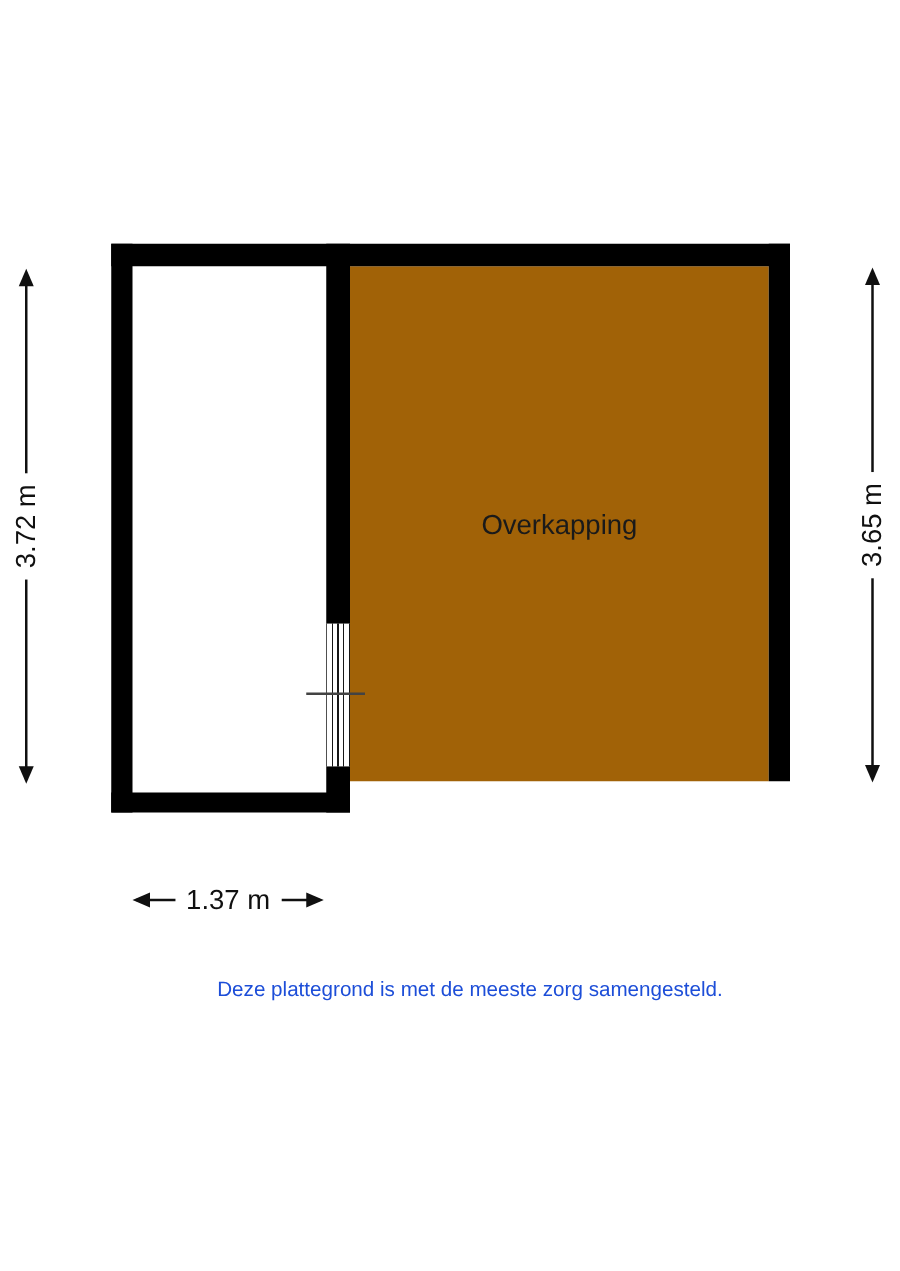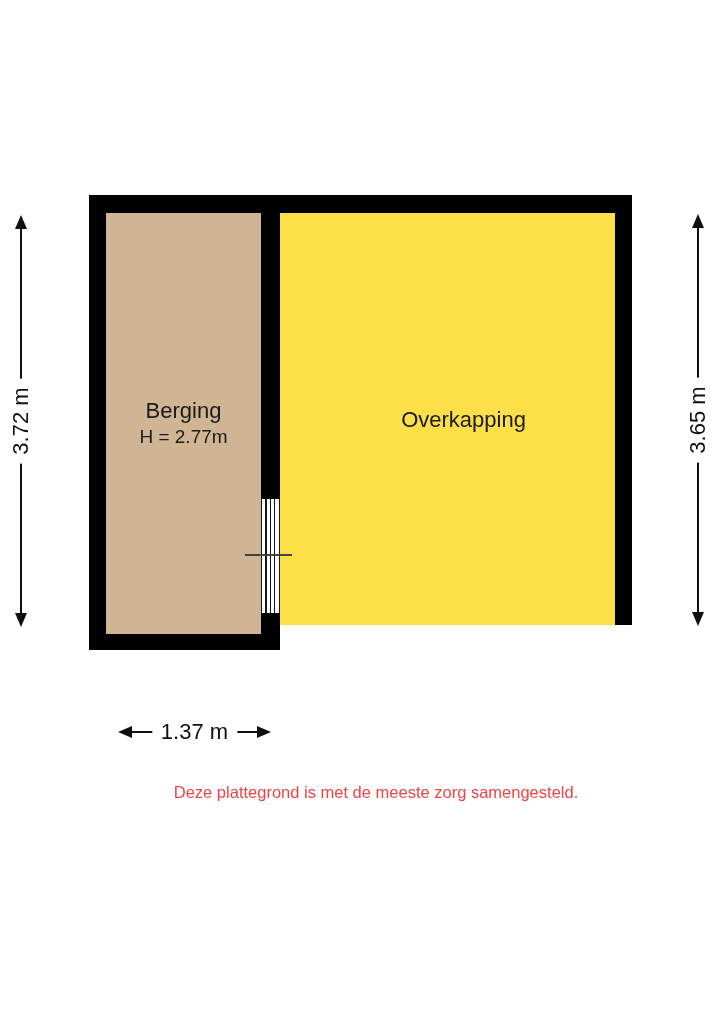--- a/index.html
+++ b/index.html
@@ -61,42 +61,36 @@
   .dim-label {
     position: absolute; left: 50%; top: 50%;
     background: #ffffff; white-space: nowrap;
     font-size: 22px; color: #101010; padding: 0 9px;
   }
   .dim-label-h { transform: translate(-50%, -50%); }
   .dim-label-v { transform: translate(-50%, -50%) rotate(-90deg); }
 
   .dim-left   { left: 13px;  top: 215px; width: 16px;  height: 412px; }
   .dim-right  { left: 690px; top: 214px; width: 16px;  height: 412px; }
-  .dim-bleft  { left: 118px; top: 712px; width: 153px; height: 16px; margin-top: 12px; }
+  .dim-bleft  { left: 106px; top: 712px; width: 153px; height: 16px; }
   .dim-bright { left: 278px; top: 712px; width: 337px; height: 16px; }
 
   
   .disclaimer {
     position: absolute; left: 36px; top: 782px; width: 680px;
-    text-align: center; font-size: 16.5px; line-height: 20px; color: #ef4444;
+    text-align: center; font-size: 16.5px; line-height: 20px; color: #1d4ed8;
   }
 </style>
 </head>
 <body>
 
 <div class="stage">
 
-  <div class="room room-berging" style="background: rgb(207, 181, 147);">
-    <div class="room-label">
-      <div class="room-name">Berging</div>
-      <div class="room-height">H = 2.77m</div>
-    </div>
-  </div>
 
-  <div class="room room-overkapping" style="background: #fde047; padding-left: 16px;">
+  <div class="room room-overkapping" style="background: #a16207;">
     <div class="room-label">
       <div class="room-name">Overkapping</div>
     </div>
   </div>
 
   <div class="wall wall-top" style="background: rgb(0, 0, 0);"></div>
   <div class="wall wall-left" style="background: rgb(0, 0, 0);"></div>
   <div class="wall wall-right" style="background: rgb(0, 0, 0);"></div>
   <div class="wall wall-div-up" style="background: rgb(0, 0, 0);"></div>
   <div class="wall wall-div-low" style="background: rgb(0, 0, 0);"></div>

